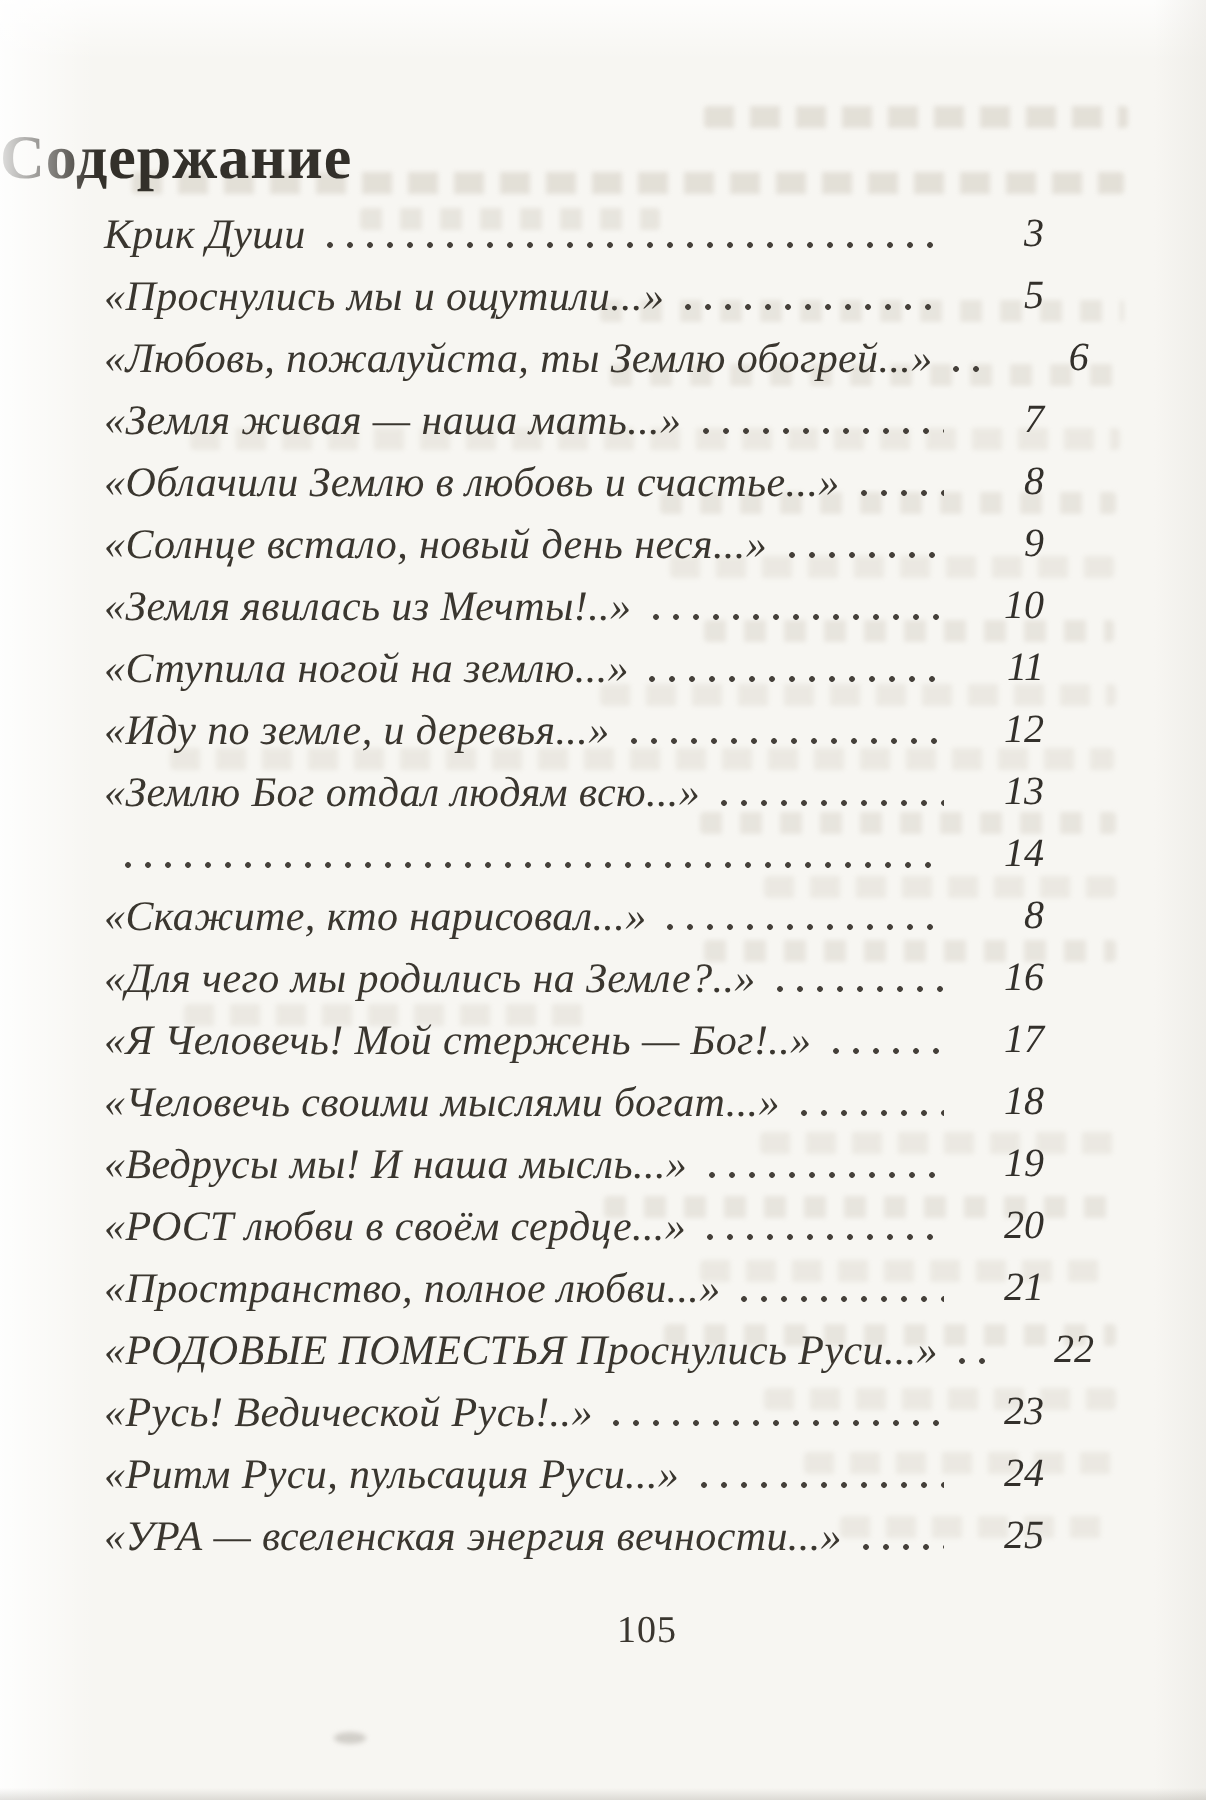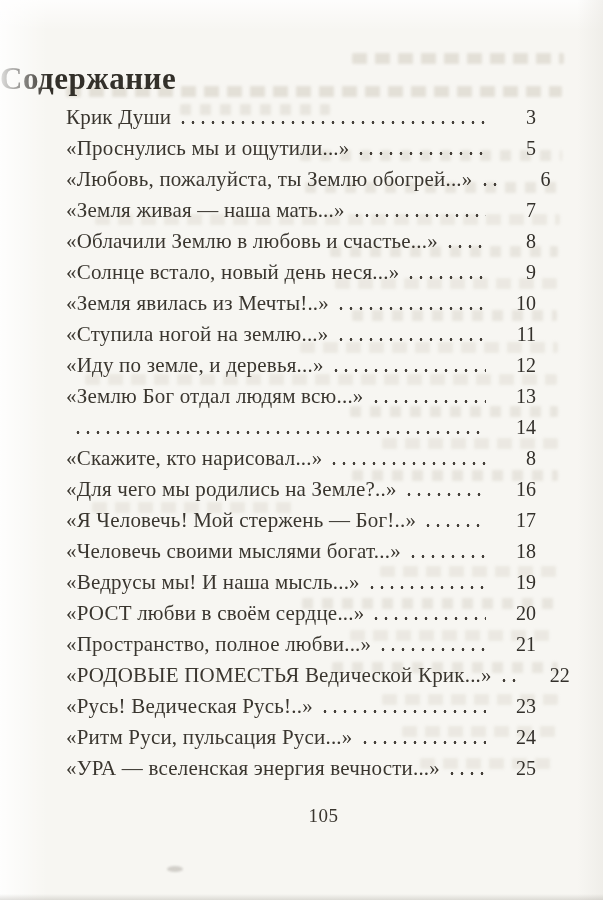--- a/index.html
+++ b/index.html
@@ -33,21 +33,21 @@
   .smudge{position:absolute;left:167px;top:866px;width:16px;height:6px;border-radius:50%;
     background:rgba(140,135,125,.35);filter:blur(1.2px);}
 
   .page-title{
     position:absolute;top:40px;left:0;right:0;
     font-size:31px;font-weight:700;letter-spacing:.5px;
     color:#33302a;
   }
 
   .toc{
-    position:absolute;top:102px;left:66px;width:470px;
+    position:absolute;top:102px;left:52px;width:470px;font-style:italic;
   }
   .toc-row{display:flex;height:31px;line-height:31px;}
   .toc-entry-title{
     white-space:nowrap;font-size:21px;letter-spacing:.2px;color:#3a362f;
   }
   .dot-leader{
     flex:1;align-self:flex-end;height:5px;
     margin:0 14px 8px 10px;min-width:18px;
     background-image:radial-gradient(circle at 2px 2.5px,#45403a 1.25px,rgba(0,0,0,0) 1.6px);
     background-size:10px 5px;background-repeat:repeat-x;
@@ -176,26 +176,26 @@
       <span class="toc-entry-title">«РОСТ любви в своём сердце...»</span>
       <span class="dot-leader"></span>
       <span class="toc-entry-page">20</span>
     </div>
       <div class="toc-row">
       <span class="toc-entry-title">«Пространство, полное любви...»</span>
       <span class="dot-leader"></span>
       <span class="toc-entry-page">21</span>
     </div>
       <div class="toc-row">
-      <span class="toc-entry-title">«РОДОВЫЕ ПОМЕСТЬЯ Ведической Крик...»</span>
+      <span class="toc-entry-title">«РОДОВЫЕ ПОМЕСТЬЯ Проснулись Руси...»</span>
       <span class="dot-leader"></span>
       <span class="toc-entry-page">22</span>
     </div>
       <div class="toc-row">
-      <span class="toc-entry-title">«Русь! Ведическая Русь!..»</span>
+      <span class="toc-entry-title">«Русь! Ведической Русь!..»</span>
       <span class="dot-leader"></span>
       <span class="toc-entry-page">23</span>
     </div>
       <div class="toc-row">
       <span class="toc-entry-title">«Ритм Руси, пульсация Руси...»</span>
       <span class="dot-leader"></span>
       <span class="toc-entry-page">24</span>
     </div>
       <div class="toc-row">
       <span class="toc-entry-title">«УРА — вселенская энергия вечности...»</span>

